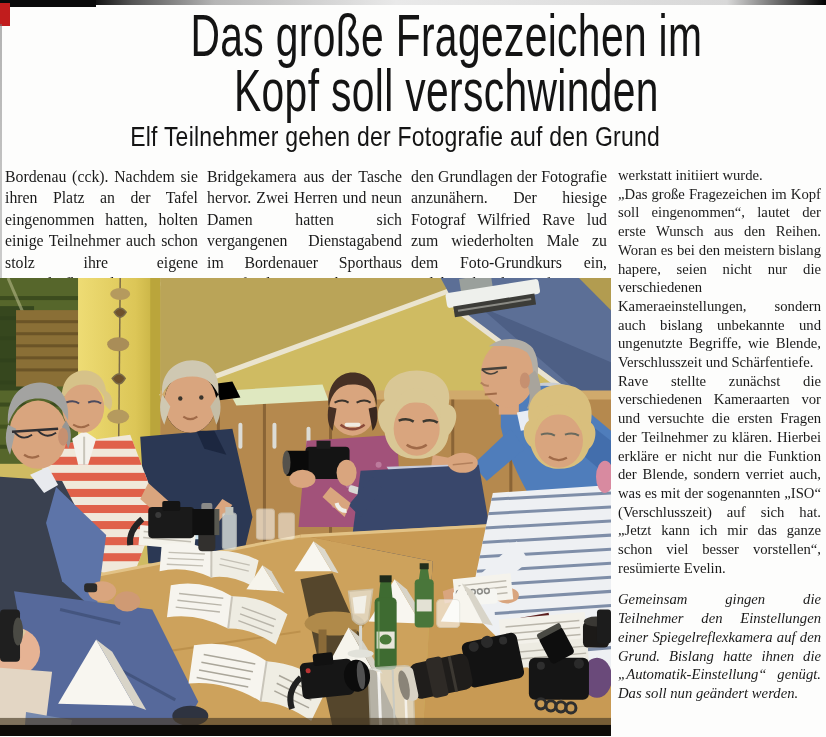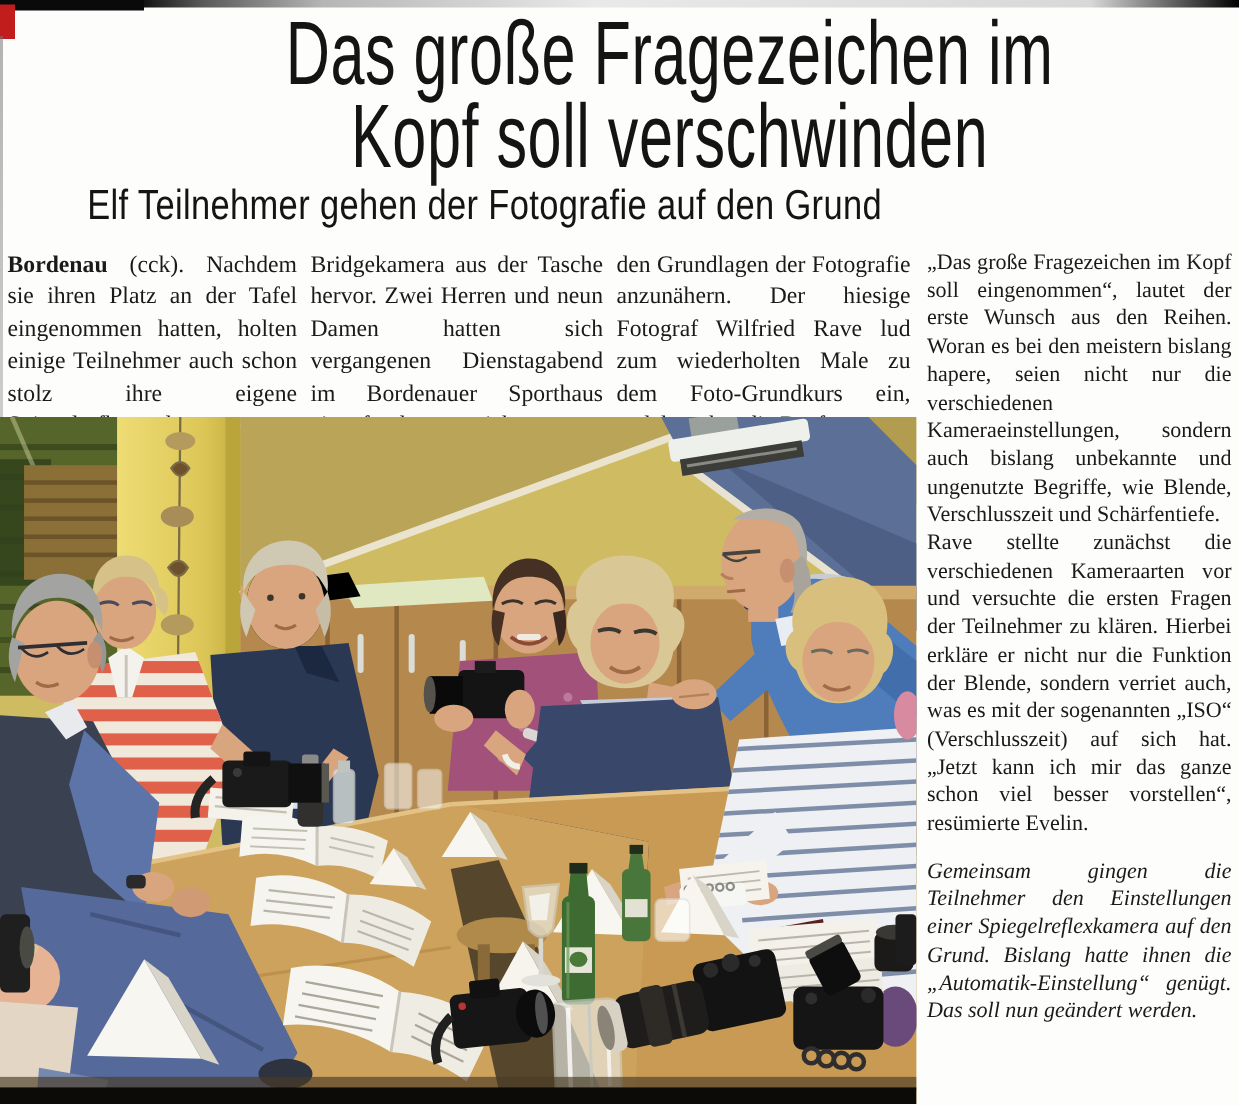--- a/index.html
+++ b/index.html
@@ -18,36 +18,36 @@
   .scan-mark{position:absolute;left:0;top:3px;width:10px;height:23px;background:#c11d1d;}
   .scan-left-edge{position:absolute;left:0;top:24px;width:2px;height:700px;
     background:linear-gradient(to bottom,#777,#aaa 40%,#bbb);opacity:.55;}
   
   .headline-wrap{position:absolute;left:0;top:8px;width:826px;text-align:center;padding-left:33px;}
   .headline{
     display:inline-block;transform:scaleX(.68);transform-origin:50% 0;
     font-family:"Liberation Sans", sans-serif;font-weight:400;color:#141414;
     font-size:60px;line-height:55px;letter-spacing:0.5px;white-space:nowrap;
   }
-  .subheadline-wrap{position:absolute;left:0;top:122px;width:790px;}
+  .subheadline-wrap{position:absolute;left:0;top:122px;width:790px;text-align:center;}
   .subheadline{
     display:inline-block;transform:scaleX(.82);transform-origin:50% 0;
     font-family:"Liberation Sans", sans-serif;font-weight:400;color:#141414;
     font-size:28px;line-height:30px;white-space:nowrap;letter-spacing:0.3px;
   }
   
   .col{position:absolute;top:166px;text-align:justify;color:#1a1a1a;}
   .col p{margin:0;}
   .col-1{left:5px;width:193px;font-size:15.8px;line-height:21.4px;}
   .col-2{left:207px;width:195px;font-size:15.8px;line-height:21.4px;}
   .col-3{left:411px;width:196px;font-size:15.8px;line-height:21.4px;}
   .col-4{left:618px;width:203px;font-size:14.7px;line-height:18.7px;}
   .col-4 p{margin:0;}
   .caption{margin-top:13px !important;font-style:italic;}
-  b{font-weight:700;}
+  b{font-weight:400;}
   
   .photo{position:absolute;left:0;top:278px;width:611px;height:458px;}
   .photo svg{display:block;}
 </style>
 </head>
 <body>
 
 <div class="scan-top"></div>
 <div class="scan-top-left"></div>
 <div class="scan-mark"></div>
@@ -66,20 +66,21 @@
 <div class="col col-1">
   <p><b>Bordenau</b><span> (cck). Nachdem sie ihren Platz an der Tafel eingenommen hatten, holten einige Teilnehmer auch schon stolz ihre eigene Spiegelreflex- oder</span></p>
 </div>
 <div class="col col-2">
   <p>Bridgekamera aus der Tasche hervor. Zwei Herren und neun Damen hatten sich vergangenen Dienstagabend im Bordenauer Sporthaus eingefunden, um sich</p>
 </div>
 <div class="col col-3">
   <p>den Grundlagen der Fotografie anzunähern. Der hiesige Fotograf Wilfried Rave lud zum wiederholten Male zu dem Foto-Grundkurs ein, welcher über die Dorf-</p>
 </div>
 <div class="col col-4">
+  <p>werkstatt initiiert wurde.</p>
   <p>„Das große Fragezeichen im Kopf soll eingenommen“, lautet der erste Wunsch aus den Reihen. Woran es bei den meistern bislang hapere, seien nicht nur die verschiedenen Kameraeinstellungen, sondern auch bislang unbekannte und ungenutzte Begriffe, wie Blende, Verschlusszeit und Schärfentiefe.</p>
   <p>Rave stellte zunächst die verschiedenen Kameraarten vor und versuchte die ersten Fragen der Teilnehmer zu klären. Hierbei erkläre er nicht nur die Funktion der Blende, sondern verriet auch, was es mit der sogenannten „ISO“ (Verschlusszeit) auf sich hat. „Jetzt kann ich mir das ganze schon viel besser vorstellen“, resümierte Evelin.</p>
   <p class="caption">Gemeinsam gingen die Teilnehmer den Einstellungen einer Spiegelreflexkamera auf den Grund. Bislang hatte ihnen die „Automatik-Einstellung“ genügt. Das soll nun geändert werden.</p>
 
 </div>
 
 <div class="photo">
 <svg width="611" height="458" viewBox="0 0 610 456" preserveAspectRatio="none" xmlns="http://www.w3.org/2000/svg">
   <defs>
     <linearGradient id="pillar" x1="0" y1="0" x2="1" y2="0">

